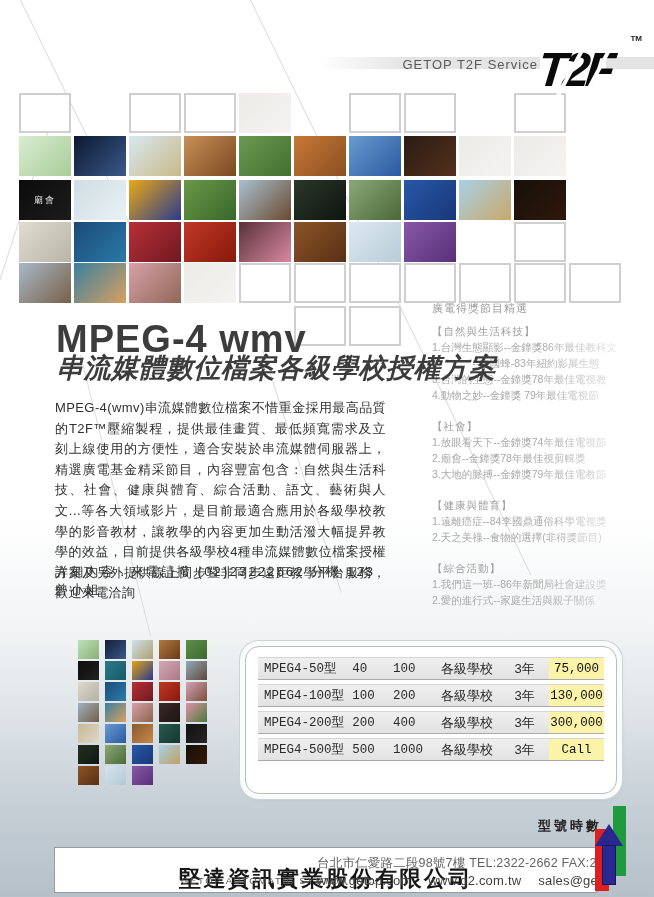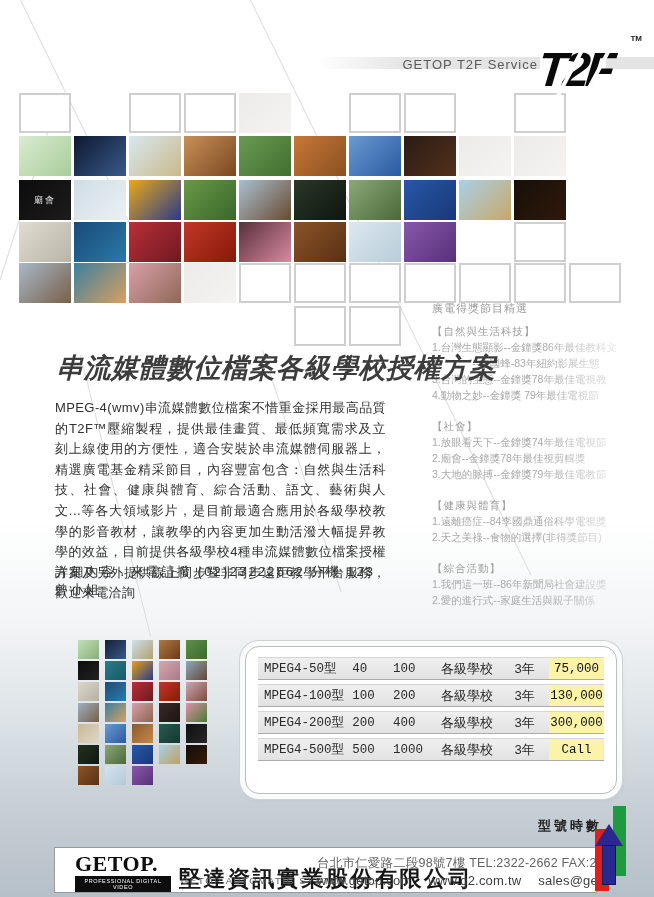--- a/index.html
+++ b/index.html
@@ -140,20 +140,21 @@
       <div class="cell e" style="left: 294px; top: 263px;"></div>
       <div class="cell e" style="left: 349px; top: 263px;"></div>
       <div class="cell e" style="left: 404px; top: 263px;"></div>
       <div class="cell e" style="left: 459px; top: 263px;"></div>
       <div class="cell e" style="left: 514px; top: 263px;"></div>
       <div class="cell e" style="left: 569px; top: 263px;"></div>
       <div class="cell e" style="left: 294px; top: 306px;"></div>
       <div class="cell e" style="left: 349px; top: 306px;"></div>
     </div>
 
+  <div class="title1">MPEG-4 wmv</div>
   <div class="title2">串流媒體數位檔案各級學校授權方案</div>
 
   <div class="para">MPEG-4(wmv)串流媒體數位檔案不惜重金採用最高品質的T2F™壓縮製程，提供最佳畫質、最低頻寬需求及立刻上線使用的方便性，適合安裝於串流媒體伺服器上，精選廣電基金精采節目，內容豐富包含：自然與生活科技、社會、健康與體育、綜合活動、語文、藝術與人文...等各大領域影片，是目前最適合應用於各級學校教學的影音教材，讓教學的內容更加生動活潑大幅提昇教學的效益，目前提供各級學校4種串流媒體數位檔案授權方案及另外提供線上同步暨非同步遠距教學平台服務，歡迎來電洽詢</div>
   <div class="contact">詳細內容．來電請撥 (02)23222662 分機 123 曾小姐</div>
 
   <div id="award-list">
     <div class="lt">廣電得獎節目精選</div>
   <div class="sec">
         <div class="hd">【自然與生活科技】</div>
         <div class="it">1.台灣生態顯影--金鐘獎86年最佳教科文</div>
@@ -248,24 +249,20 @@
       <div class="mtile" style="left: 159px; top: 745px; background: linear-gradient(135deg, rgb(168, 208, 232), rgb(192, 160, 96));"></div>
       <div class="mtile" style="left: 186px; top: 745px; background: linear-gradient(135deg, rgb(20, 14, 8), rgb(54, 26, 10));"></div>
       <div class="mtile" style="left: 78px; top: 766px; background: linear-gradient(135deg, rgb(138, 84, 40), rgb(90, 48, 20));"></div>
       <div class="mtile" style="left: 105px; top: 766px; background: linear-gradient(135deg, rgb(212, 228, 238), rgb(180, 200, 212));"></div>
       <div class="mtile" style="left: 132px; top: 766px; background: linear-gradient(135deg, rgb(136, 88, 168), rgb(88, 48, 120));"></div>
     </div>
 
   <div class="fund-label">型號時數</div>
   <div id="footer-outline"></div>
   <div id="footer-bar">
-    <div class="getop-logo">
-      <div class="getop-word">GETOP.</div>
-      <div class="getop-tag">PROFESSIONAL DIGITAL VIDEO</div>
-    </div>
     <div class="co-zh">堅達資訊實業股份有限公司</div>
     <div class="co-en">GETOP AUTOMATIC SYSTEM INC.</div>
     <div class="addr">台北市仁愛路二段98號7樓 TEL:2322-2662 FAX:2322-2995</div>
     <div class="webs">www.getop.com　 www.g2.com.tw 　sales@getop.com</div>
   </div>
   <div id="fund-logo">
     <div class="fl-green"></div>
     <div class="fl-red"></div>
     <div class="fl-arrow-head"></div>
     <div class="fl-arrow-shaft"></div>

